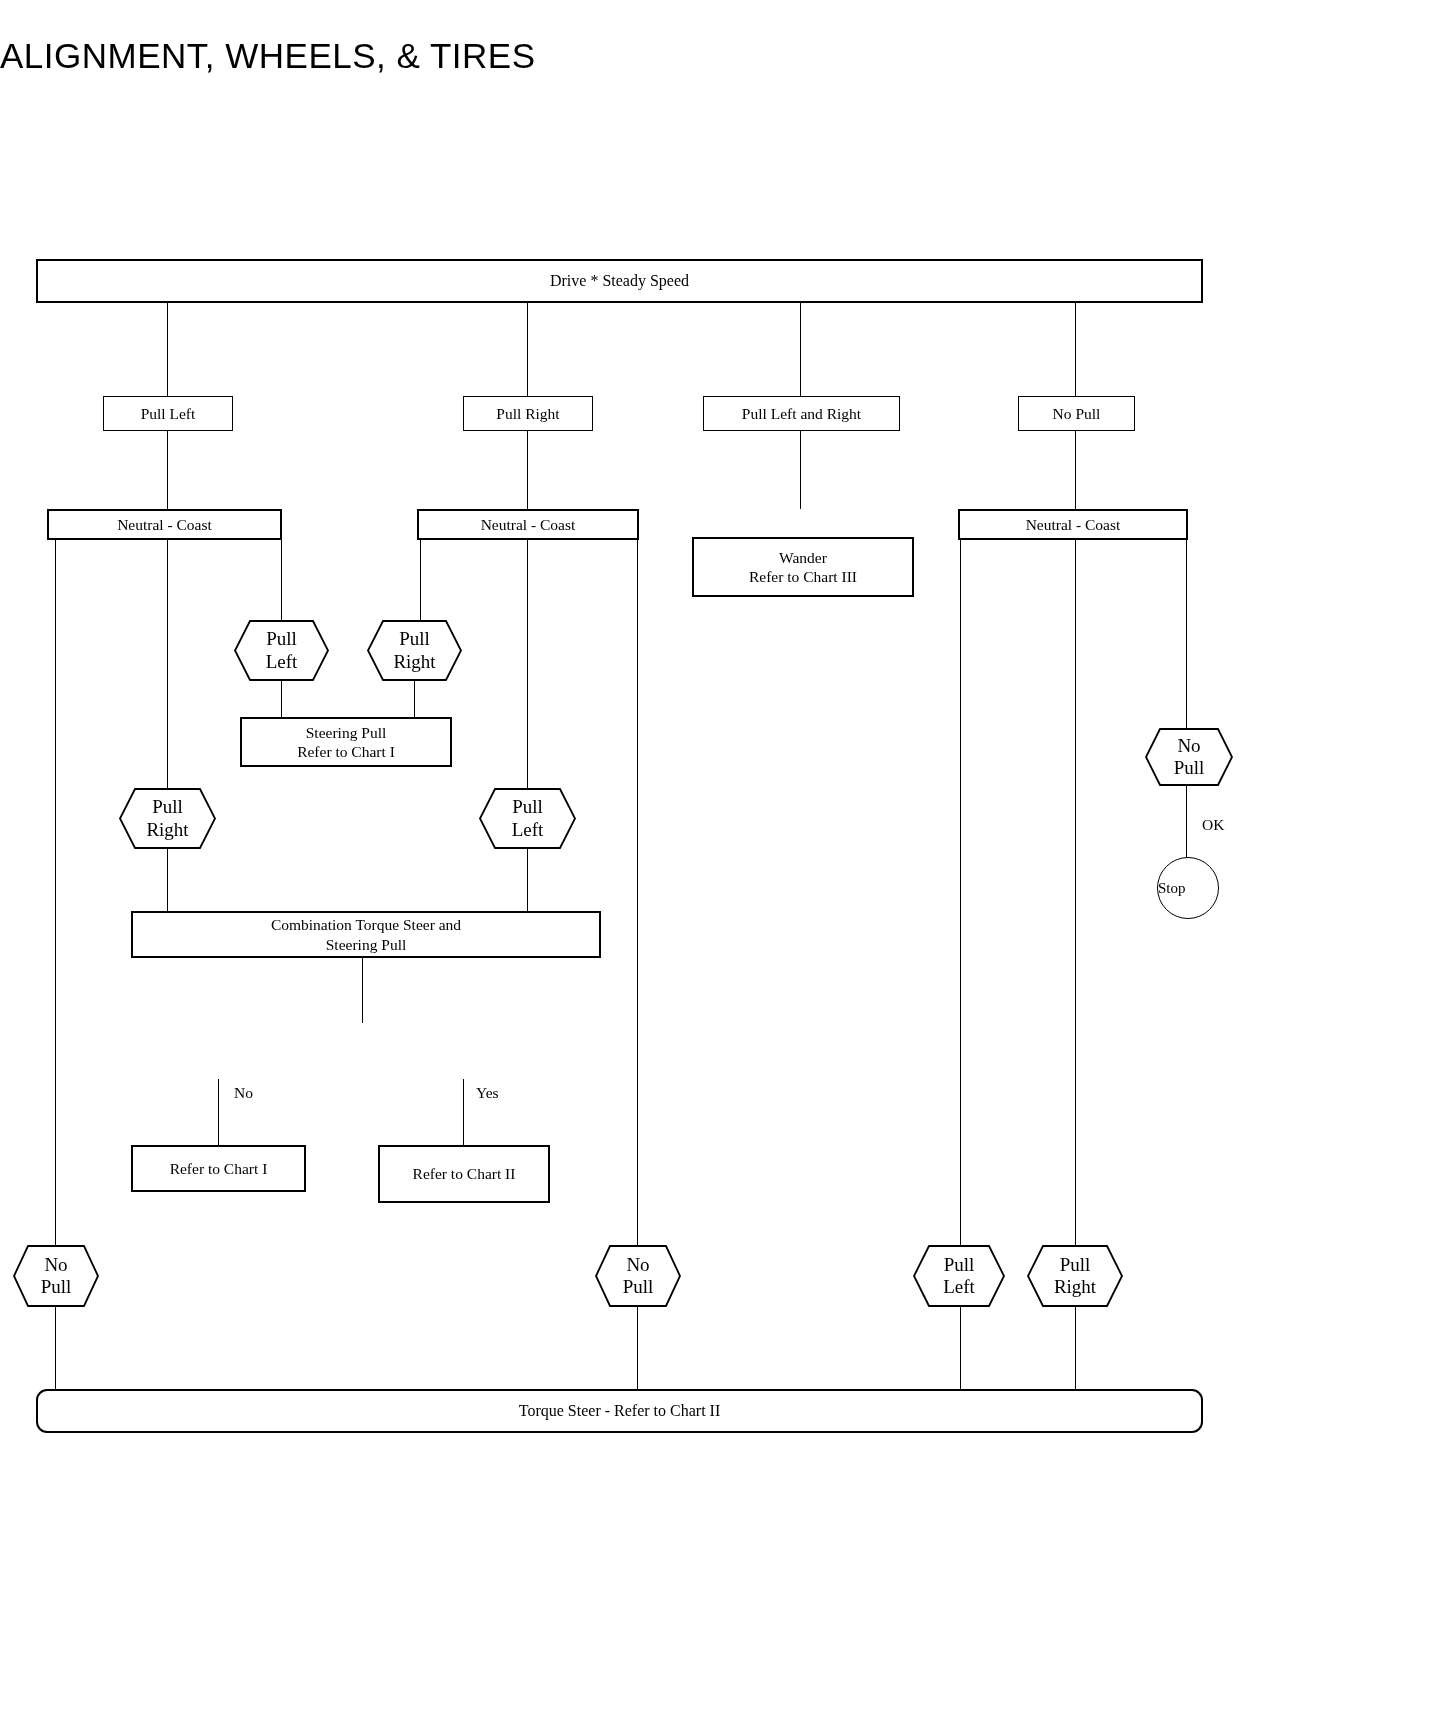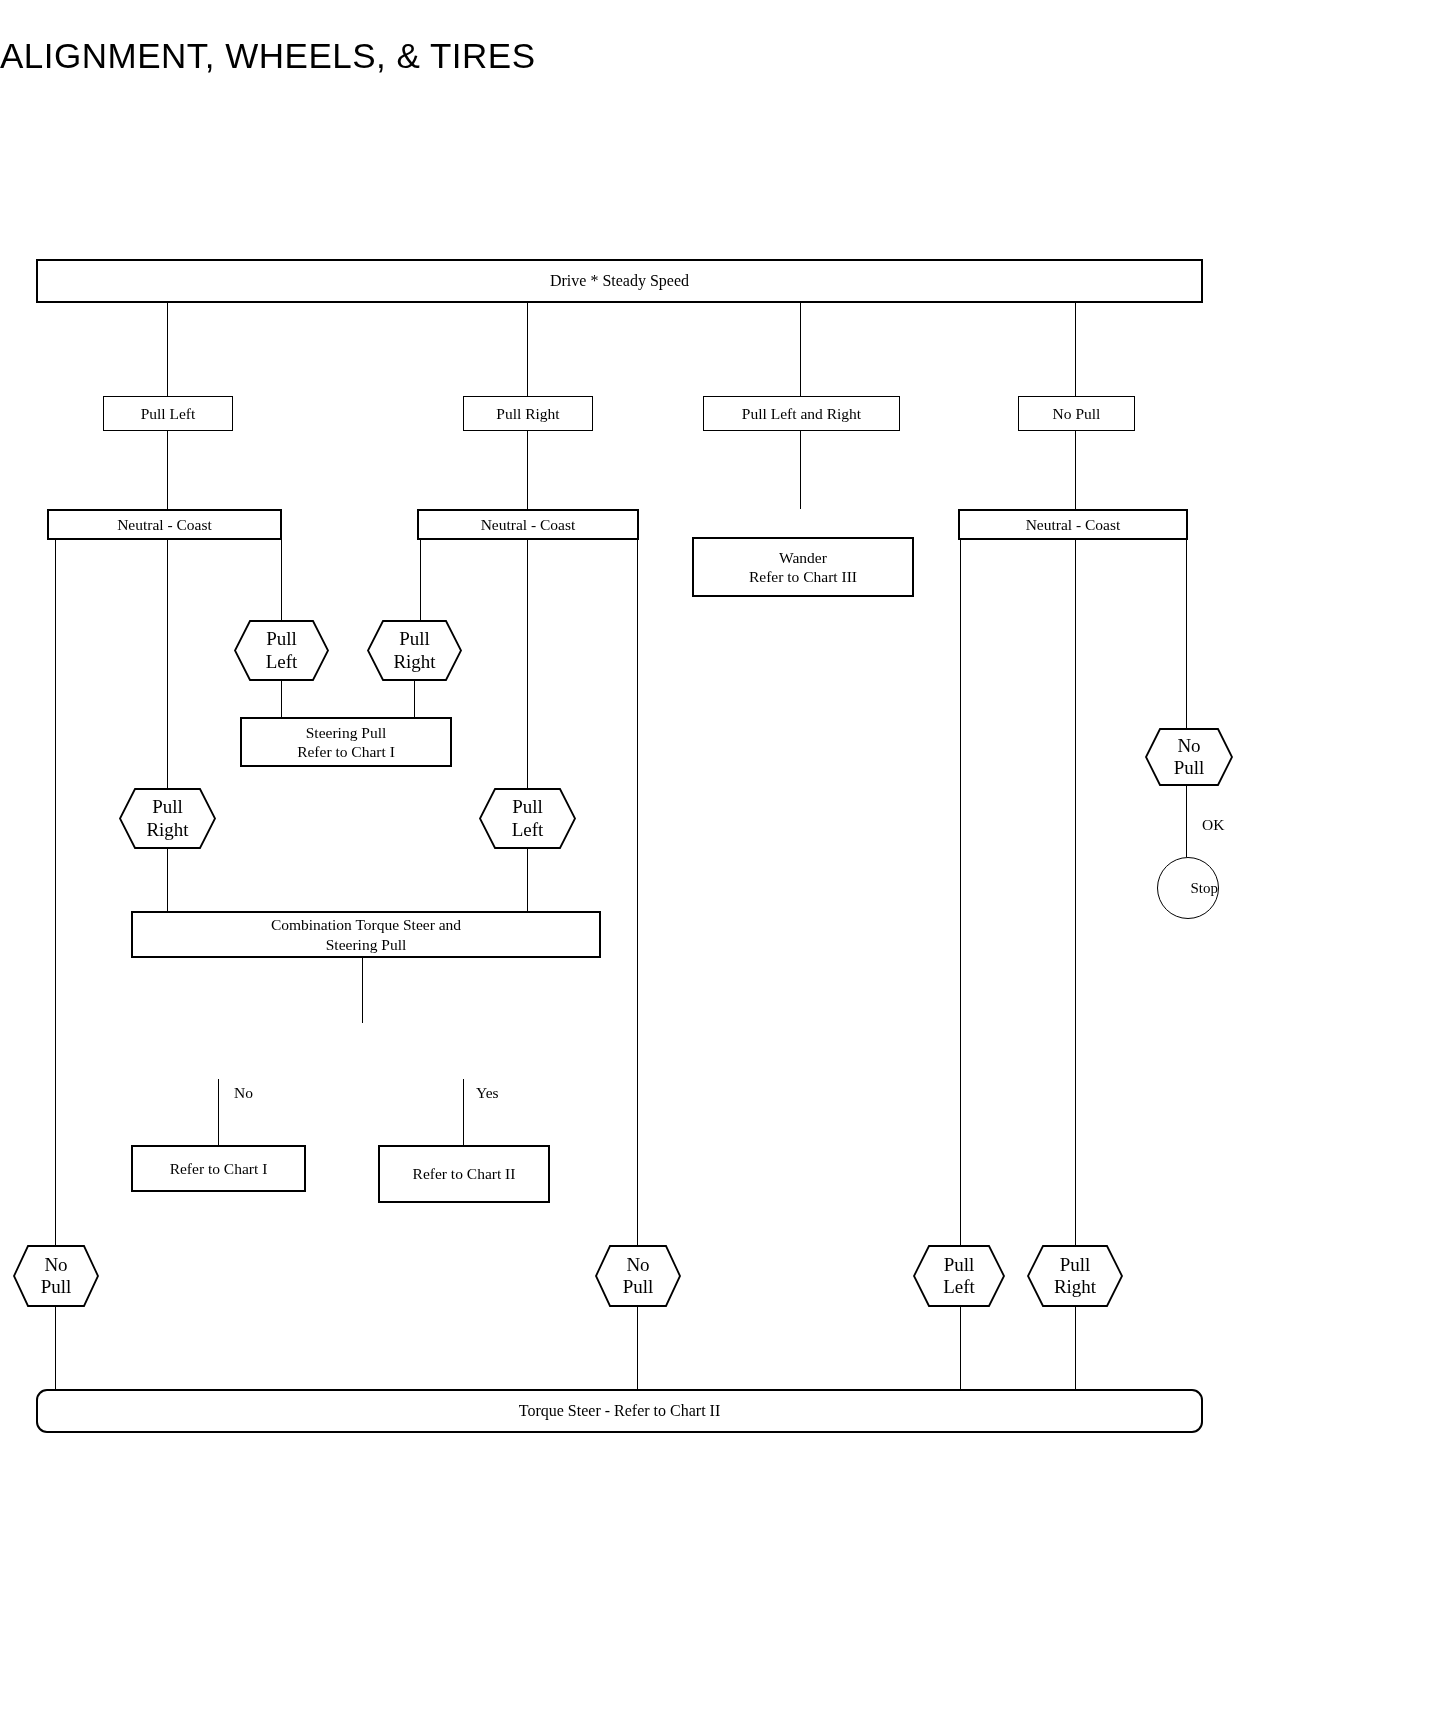--- a/index.html
+++ b/index.html
@@ -95,21 +95,21 @@
     font-size: 16px;
   }
 
   .circle {
     position: absolute;
     border: 1.8px solid #000;
     border-radius: 50%;
     background: #fff;
     display: flex;
     align-items: center;
-    justify-content: flex-end;
+    justify-content: flex-start;
     font-size: 15px;
     z-index: 3;
   }
 
   
   .vline {
     position: absolute;
     width: 0;
     border-left: 1.4px solid #000;
     z-index: 1;

